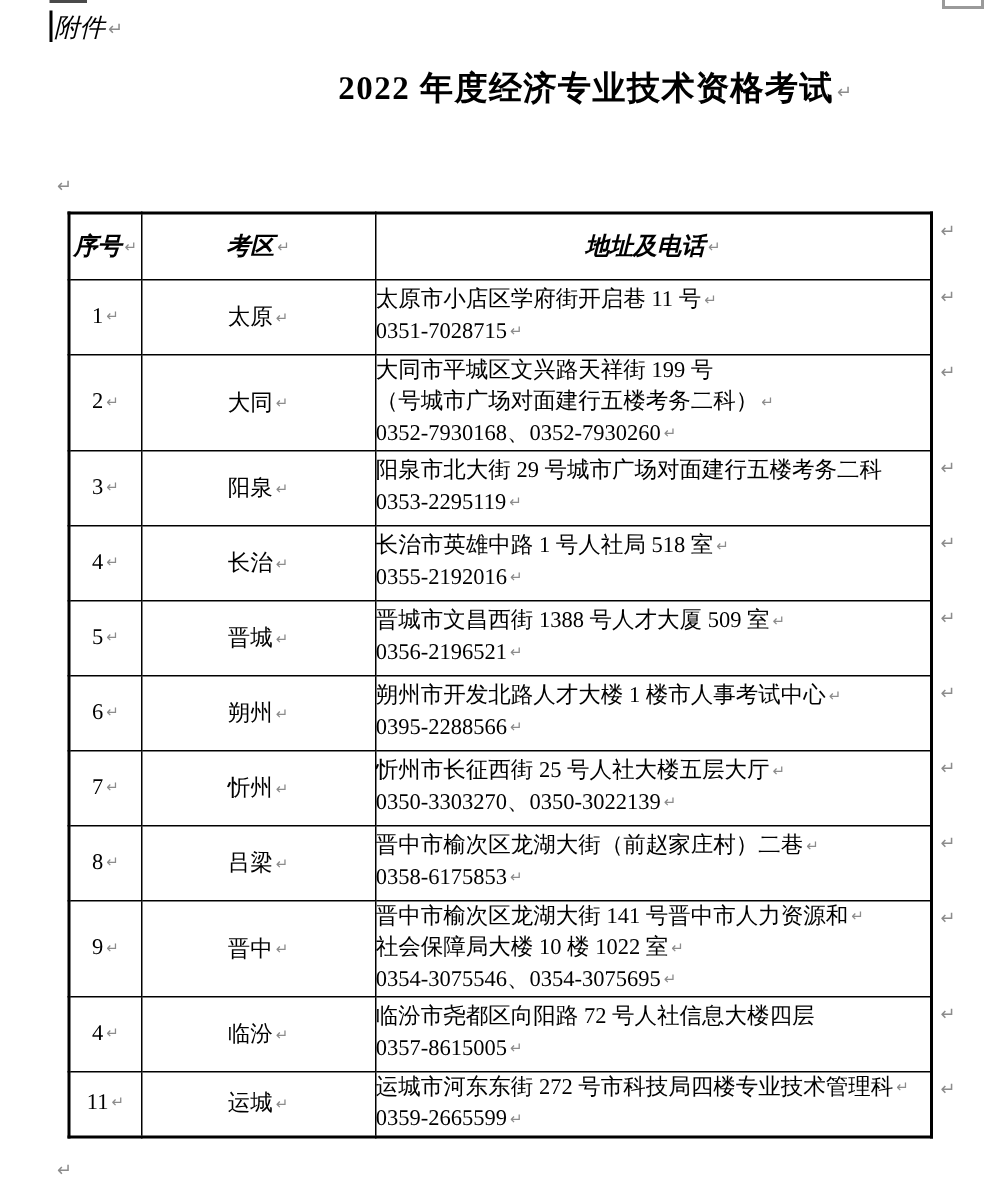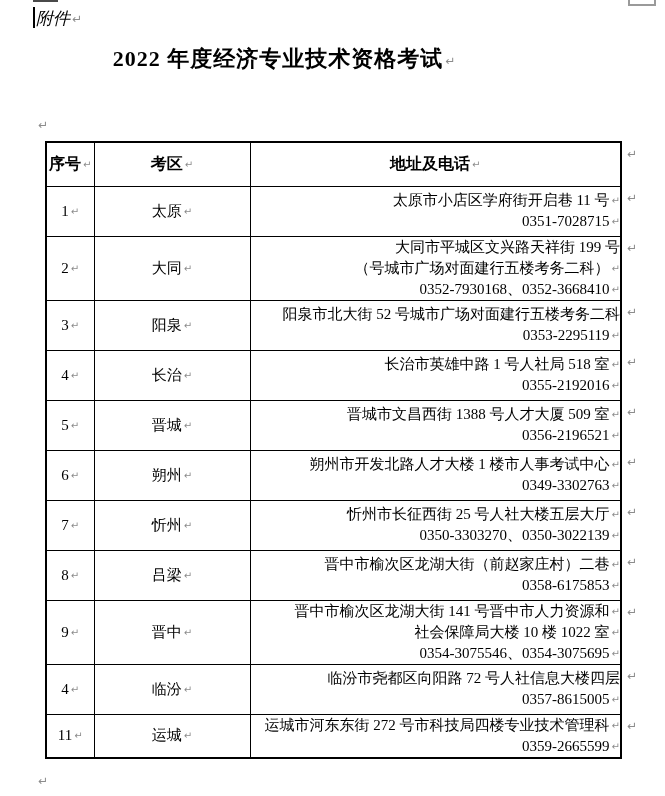--- a/index.html
+++ b/index.html
@@ -13,43 +13,43 @@
   
   .artifact-left{position:absolute;left:33px;top:0;width:25px;height:2px;background:#4a4a4a;}
   .artifact-right{position:absolute;left:628px;top:0;width:24px;height:4px;
     border-left:2px solid #9a9a9a;border-right:2px solid #9a9a9a;border-bottom:2px solid #9a9a9a;}
 
   
   .cursor{position:absolute;left:33px;top:7px;width:2px;height:21px;background:#000;}
 
   .attachment{position:absolute;left:36px;top:8px;font-size:17px;line-height:21px;font-style:italic;}
 
-  .titles{position:absolute;left:0;top:40px;width:568px;text-align:center;}
+  .titles{position:absolute;left:0;top:40px;width:568px;text-align:right;}
   .title-line{font-size:22px;font-weight:bold;line-height:37px;letter-spacing:1px;}
 
   .pmark{
     font-family:"DejaVu Sans",sans-serif;
     color:#8c8c8c;font-size:12px;font-weight:normal;letter-spacing:0;
     margin-left:2px;vertical-align:1px;
   }
   .cellmark{font-size:10px;margin-left:2px;}
 
   .mark-above-table{position:absolute;left:36px;top:116px;}
   .mark-below-table{position:absolute;left:36px;top:772px;}
 
   table.doc-table{
     position:absolute;left:45px;top:141px;width:575px;
     border-collapse:collapse;table-layout:fixed;
     border:2px solid #000;
   }
   .doc-table th,.doc-table td{border:1px solid #000;padding:0;}
-  .doc-table th{font-size:16px;font-weight:bold;text-align:center;vertical-align:middle;}
+  .doc-table th{font-size:16px;font-weight:bold;text-align:center;vertical-align:middle;font-style:italic;}
   .header-row{height:44px;}
   .num-cell,.region-cell{font-size:15px;text-align:center;vertical-align:middle;}
-  .addr-cell{font-size:15px;text-align:right;vertical-align:middle;position:relative;}
+  .addr-cell{font-size:15px;text-align:left;vertical-align:middle;position:relative;}
   .addr-line{line-height:21px;white-space:nowrap;}
   .rowmark{position:absolute;right:-17px;top:4px;font-size:12px;margin-left:0;}
 </style>
 </head>
 <body>
 
 <div class="page">
 
   <div class="artifact-left"></div>
   <div class="artifact-right"></div>
@@ -99,29 +99,29 @@
             <div class="addr-line"><span>0351-7028715</span><span class="pmark cellmark">↵</span></div>
             <span class="pmark cellmark rowmark">↵</span>
           </td>
         </tr>
         <tr style="height: 64px;">
           <td class="num-cell"><span>2</span><span class="pmark cellmark">↵</span></td>
           <td class="region-cell"><span>大同</span><span class="pmark cellmark">↵</span></td>
           <td class="addr-cell">
             <div class="addr-line"><span>大同市平城区文兴路天祥街 199 号</span></div>
             <div class="addr-line"><span>（号城市广场对面建行五楼考务二科）</span><span class="pmark cellmark">↵</span></div>
-            <div class="addr-line"><span>0352-7930168、0352-3668410</span><span class="pmark cellmark">↵</span></div>
+            <div class="addr-line"><span>0352-7930168、0352-7930260</span><span class="pmark cellmark">↵</span></div>
             <span class="pmark cellmark rowmark">↵</span>
           </td>
         </tr>
         <tr style="height: 50px;">
           <td class="num-cell"><span>3</span><span class="pmark cellmark">↵</span></td>
           <td class="region-cell"><span>阳泉</span><span class="pmark cellmark">↵</span></td>
           <td class="addr-cell">
-            <div class="addr-line"><span>阳泉市北大街 52 号城市广场对面建行五楼考务二科</span></div>
+            <div class="addr-line"><span>阳泉市北大街 29 号城市广场对面建行五楼考务二科</span></div>
             <div class="addr-line"><span>0353-2295119</span><span class="pmark cellmark">↵</span></div>
             <span class="pmark cellmark rowmark">↵</span>
           </td>
         </tr>
         <tr style="height: 50px;">
           <td class="num-cell"><span>4</span><span class="pmark cellmark">↵</span></td>
           <td class="region-cell"><span>长治</span><span class="pmark cellmark">↵</span></td>
           <td class="addr-cell">
             <div class="addr-line"><span>长治市英雄中路 1 号人社局 518 室</span><span class="pmark cellmark">↵</span></div>
             <div class="addr-line"><span>0355-2192016</span><span class="pmark cellmark">↵</span></div>
@@ -135,21 +135,21 @@
             <div class="addr-line"><span>晋城市文昌西街 1388 号人才大厦 509 室</span><span class="pmark cellmark">↵</span></div>
             <div class="addr-line"><span>0356-2196521</span><span class="pmark cellmark">↵</span></div>
             <span class="pmark cellmark rowmark">↵</span>
           </td>
         </tr>
         <tr style="height: 50px;">
           <td class="num-cell"><span>6</span><span class="pmark cellmark">↵</span></td>
           <td class="region-cell"><span>朔州</span><span class="pmark cellmark">↵</span></td>
           <td class="addr-cell">
             <div class="addr-line"><span>朔州市开发北路人才大楼 1 楼市人事考试中心</span><span class="pmark cellmark">↵</span></div>
-            <div class="addr-line"><span>0349-3302763</span><span class="pmark cellmark">↵</span></div>
+            <div class="addr-line"><span>0395-2288566</span><span class="pmark cellmark">↵</span></div>
             <span class="pmark cellmark rowmark">↵</span>
           </td>
         </tr>
         <tr style="height: 50px;">
           <td class="num-cell"><span>7</span><span class="pmark cellmark">↵</span></td>
           <td class="region-cell"><span>忻州</span><span class="pmark cellmark">↵</span></td>
           <td class="addr-cell">
             <div class="addr-line"><span>忻州市长征西街 25 号人社大楼五层大厅</span><span class="pmark cellmark">↵</span></div>
             <div class="addr-line"><span>0350-3303270、0350-3022139</span><span class="pmark cellmark">↵</span></div>
             <span class="pmark cellmark rowmark">↵</span>

